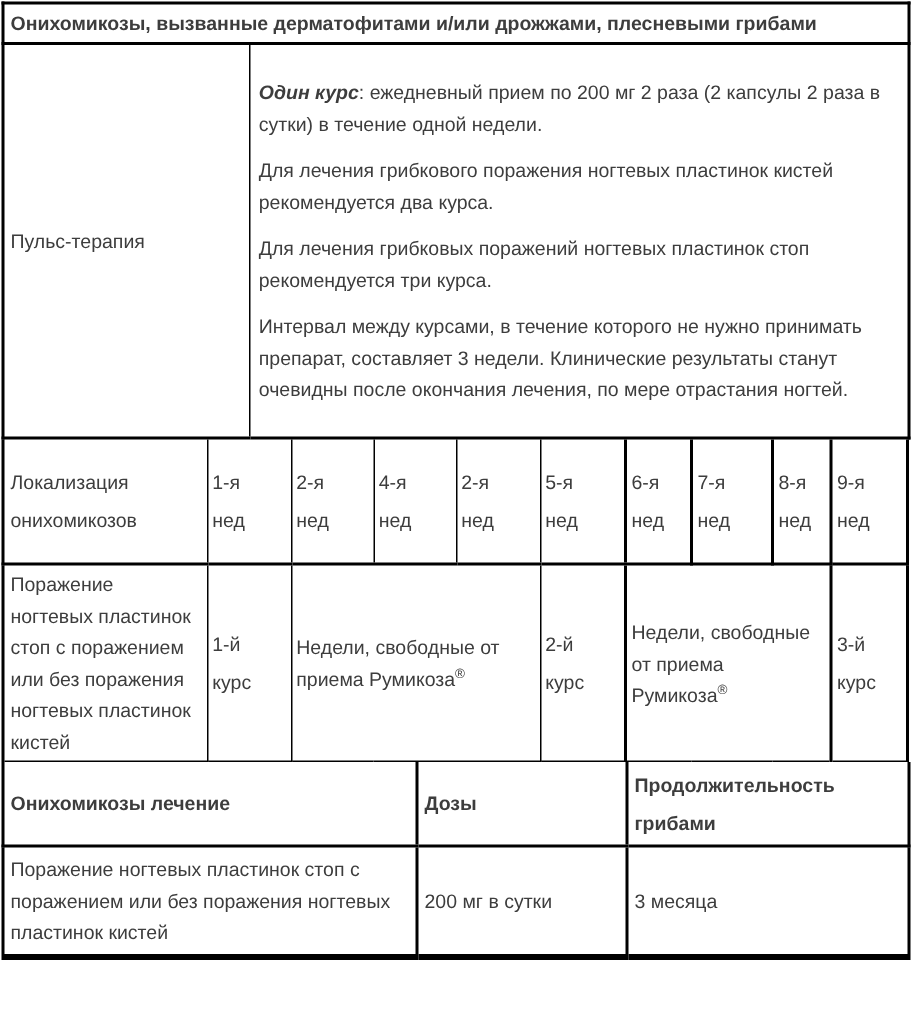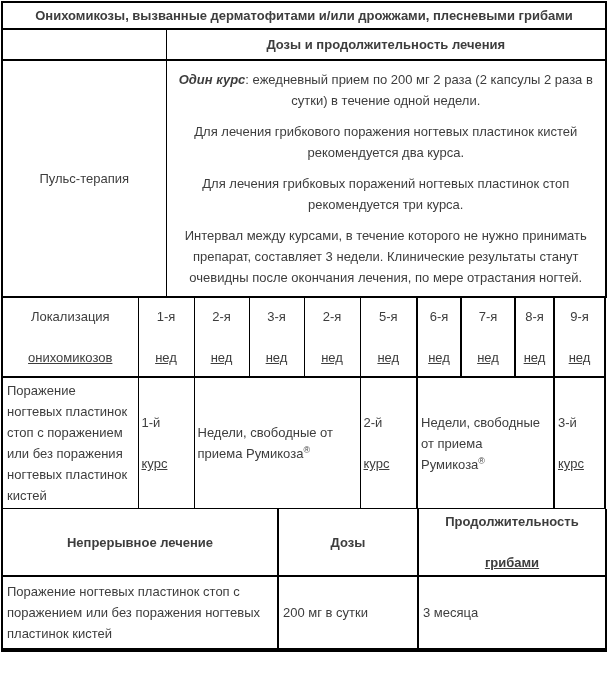--- a/index.html
+++ b/index.html
@@ -10,68 +10,64 @@
     line-height: 21px;
   }
   .wrap { margin: 1px 0 0 1px; width: 606px; }
   table.tbl {
     border-collapse: collapse;
     table-layout: fixed;
     width: 604px;
   }
   table.tbl td {
     border: 1px solid #000;
-    padding: 8px 3px;
+    padding: 18px 3px;
     vertical-align: middle;
     overflow: hidden;
     word-wrap: break-word;
   }
   
   .el  { border-left-width: 2px !important; }
   .er  { border-right-width: 2px !important; }
   .et  { border-top-width: 2px !important; }
   .nt  { border-top: none !important; }
-  .bb2 { border-bottom-width: 2px !important; text-align: center; }
+  .bb2 { border-bottom-width: 2px !important; }
   .bb3 { border-bottom-width: 3px !important; }
   .bb4 { border-bottom-width: 4px !important; }
   .bl2 { border-left-width: 2px !important; }
   .br2 { border-right-width: 2px !important; }
   .bold { font-weight: bold; }
   .bi { font-weight: bold; font-style: italic; }
   
   .rA1 { height: 26px; } .rA2 { height: 31px; } .rA3 { height: 226px; }
   .rB1 { height: 76px; } .rB2 { height: 114px; } .rB3 { height: 60px; }
   .rC1 { height: 56px; } .rC2 { height: 74px; }
   
-  .pulse-body { padding: 8px 6px !important; border-radius: 20px; }
+  .pulse-body { padding: 21px 6px !important; border-radius: 20px; }
   .pulse-body p { margin: 0 0 10px 0; }
   .pulse-body p:last-child { margin-bottom: 0; }
   
   .blk { display: block; }
-  .blk + .blk { margin-top: 20px; text-decoration: underline; }
+  .blk + .blk { margin-top: 4px; }
   .reg { font-size: 9px; vertical-align: super; line-height: 0; }
   .label-cell { padding: 2px 4px !important; }
 </style>
 </head>
 <body>
 
 <div class="wrap">
 
   <table class="tbl">
     <colgroup>
         <col style="width:164px">
         <col style="width:440px">
       </colgroup>
     <tbody>
         <tr class="rA1">
       <td colspan="2" class="bold el er et bb2 label-cell">Онихомикозы, вызванные дерматофитами и/или дрожжами, плесневыми грибами</td>
-    </tr>
-    <tr class="rA2">
-      <td class="el bb2"></td>
-      <td class="bold er bb2 label-cell">Дозы и продолжительность лечения</td>
     </tr>
     <tr class="rA3">
       <td class="el bb2 label-cell">Пульс-терапия</td>
       <td class="er bb2 pulse-body">
         <p><span class="bi">Один курс</span><span>: ежедневный прием по 200 мг 2 раза (2 капсулы 2 раза в сутки) в течение одной недели.</span></p>
         <p>Для лечения грибкового поражения ногтевых пластинок кистей рекомендуется два курса.</p>
         <p>Для лечения грибковых поражений ногтевых пластинок стоп рекомендуется три курса.</p>
         <p>Интервал между курсами, в течение которого не нужно принимать препарат, составляет 3 недели. Клинические результаты станут очевидны после окончания лечения, по мере отрастания ногтей.</p>
       </td>
     </tr>
@@ -99,21 +95,21 @@
       </td>
       <td class="nt bb2">
         <span class="blk">1-я</span>
         <span class="blk">нед</span>
       </td>
       <td class="nt bb2">
         <span class="blk">2-я</span>
         <span class="blk">нед</span>
       </td>
       <td class="nt bb2">
-        <span class="blk">3-я</span>
+        <span class="blk">4-я</span>
         <span class="blk">нед</span>
       </td>
       <td class="nt bb2">
         <span class="blk">2-я</span>
         <span class="blk">нед</span>
       </td>
       <td class="nt bb2">
         <span class="blk">5-я</span>
         <span class="blk">нед</span>
       </td>
@@ -159,21 +155,21 @@
     </table>
 
   <table class="tbl">
     <colgroup>
         <col style="width:276px">
         <col style="width:140px">
         <col style="width:188px">
       </colgroup>
     <tbody>
         <tr class="rC1">
-      <td class="bold el nt bb2 label-cell">Непрерывное лечение</td>
+      <td class="bold el nt bb2 label-cell">Онихомикозы лечение</td>
       <td class="bold nt bb2 bl2 label-cell">Дозы</td>
       <td class="bold nt bb2 bl2 er label-cell">
         <span class="blk">Продолжительность</span>
         <span class="blk">грибами</span>
       </td>
     </tr>
     <tr class="rC2">
       <td class="el bb4 label-cell">Поражение ногтевых пластинок стоп с поражением или без поражения ногтевых пластинок кистей</td>
       <td class="bb4 bl2 label-cell">200 мг в сутки</td>
       <td class="bb4 bl2 er label-cell">3 месяца</td>

